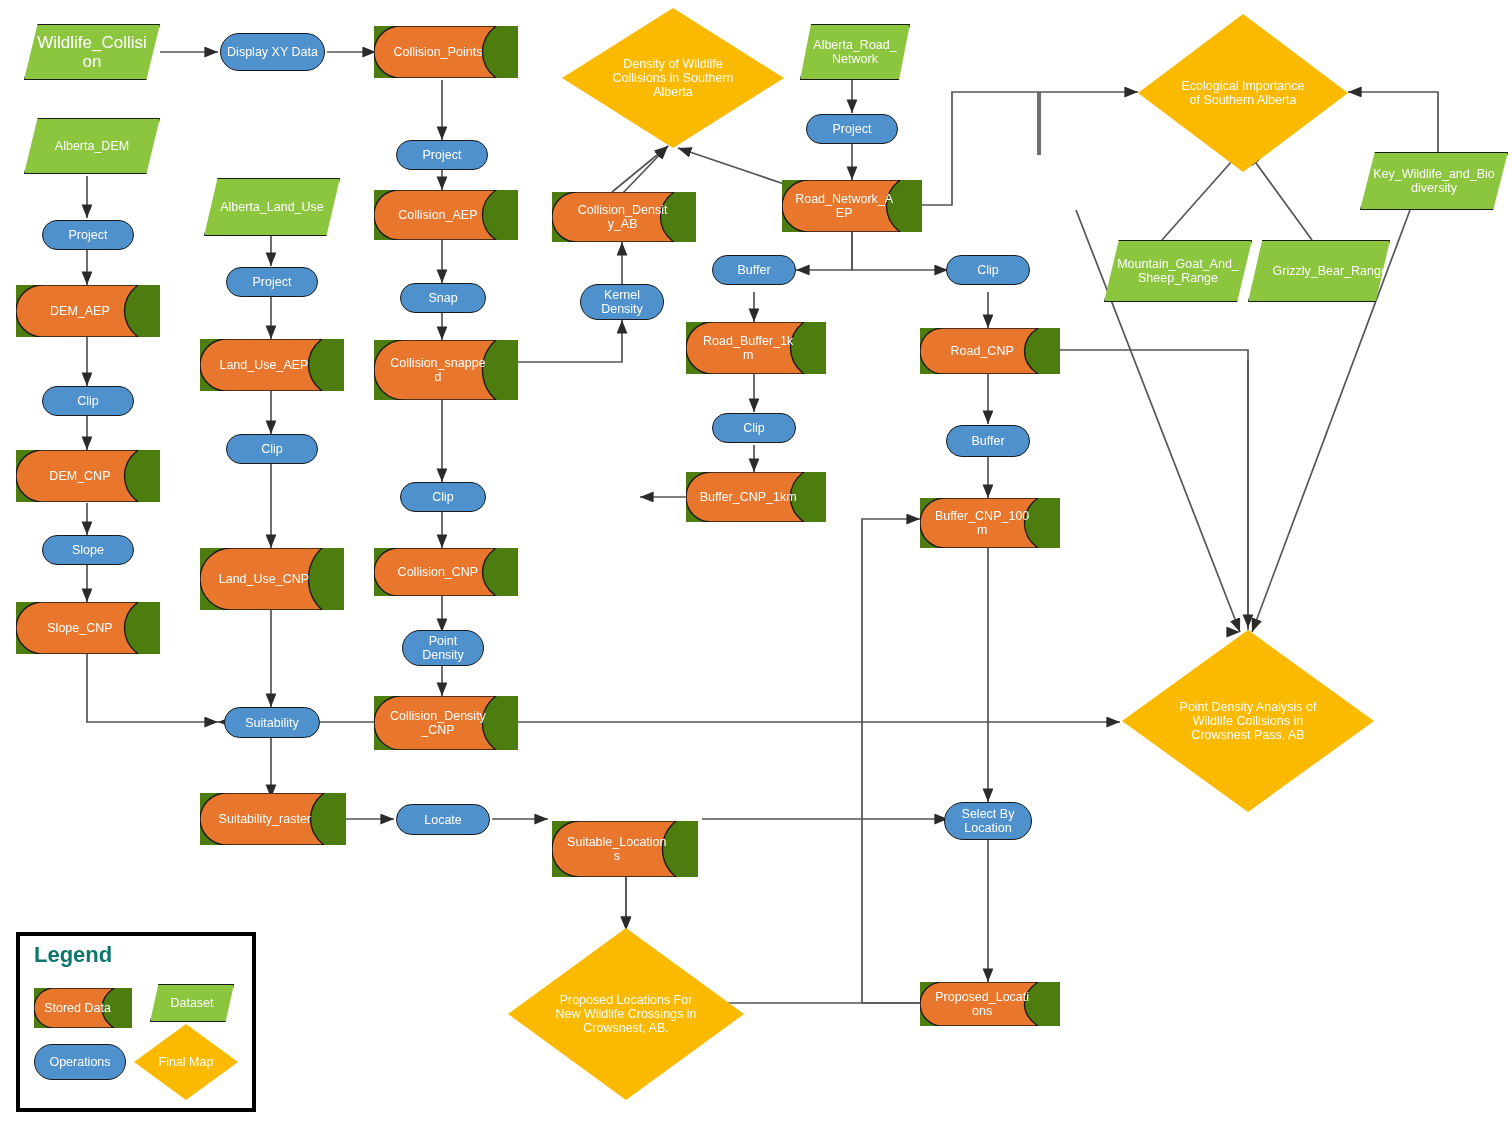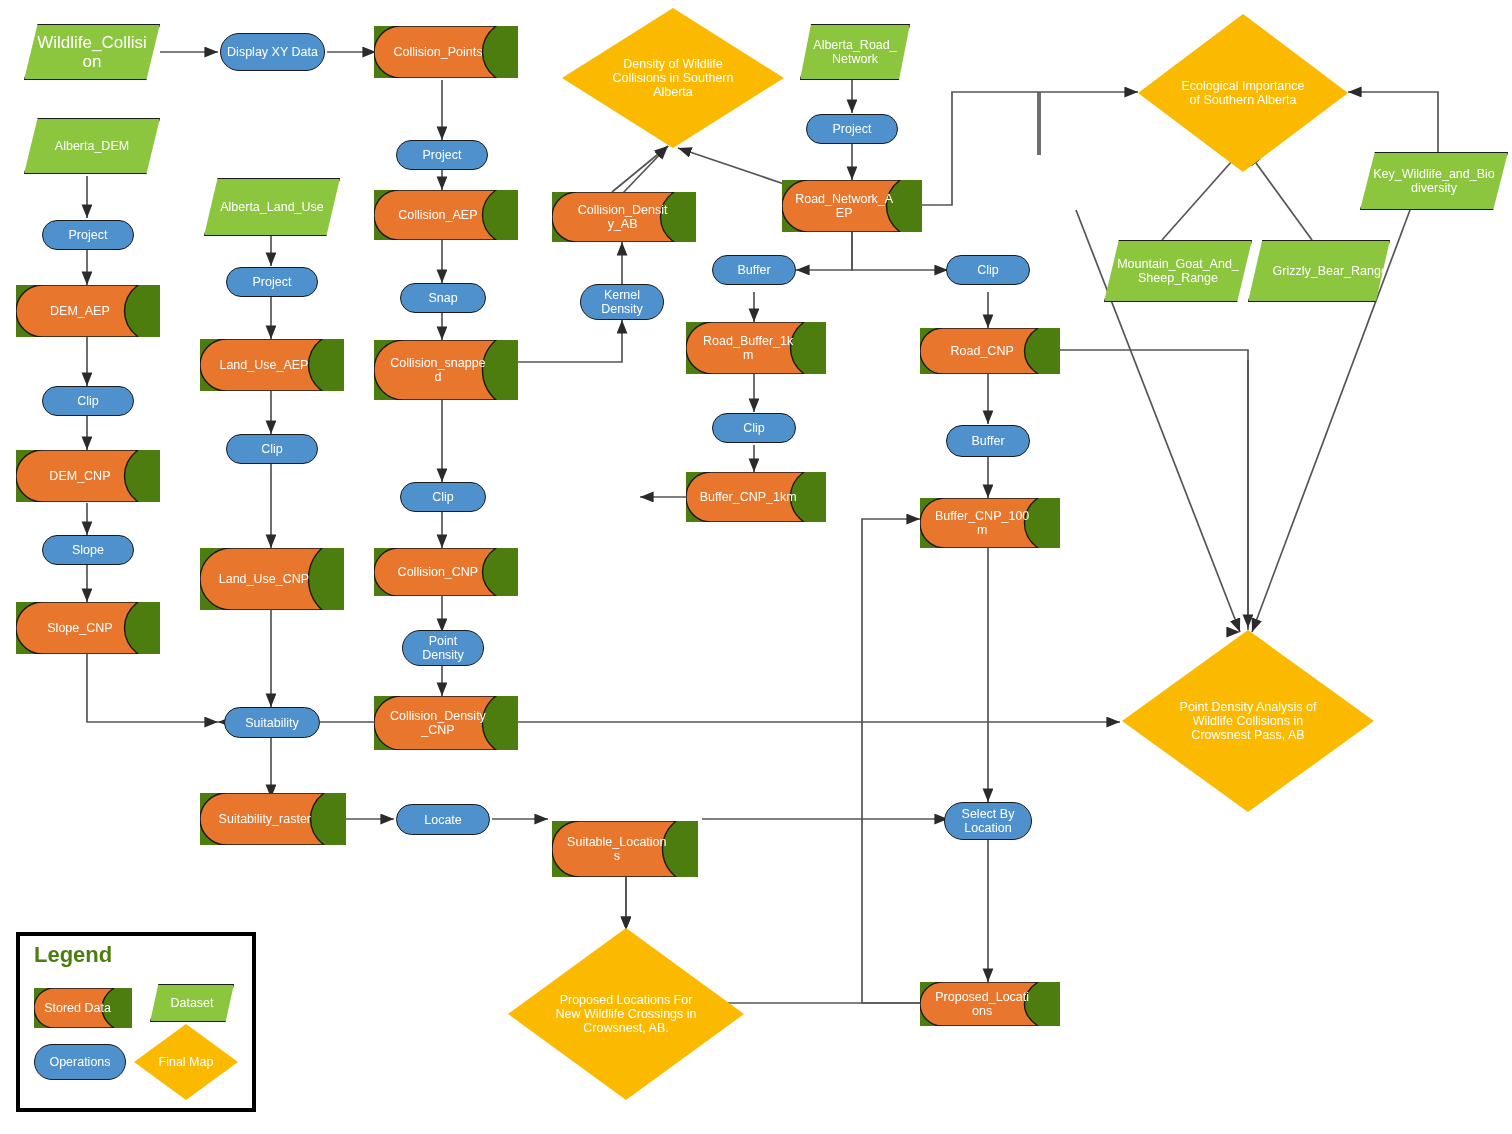--- a/index.html
+++ b/index.html
@@ -20,21 +20,21 @@
   
   .fm{background:#FBBA00;border:0;
       clip-path:polygon(50% 0,100% 50%,50% 100%,0 50%);}
   .fm span{width:62%;}
   
   .sd{background:#4d7c0f;border:0;}
   .sd span{position:relative;z-index:3;width:70%;transform:translateX(-8%);}
   .sdsvg{position:absolute;left:0;top:0;width:100%;height:100%;z-index:1;}
 
   .legendbox{position:absolute;border:4px solid #000;background:#fff;}
-  .legendtitle{position:absolute;font-weight:bold;color:#4d7c0f;}
+  .legendtitle{position:absolute;font-weight:bold;color:#0f766e;}
 </style>
 </head>
 <body>
 
 <div id="canvas">
 
   <svg class="edges" viewBox="0 0 1512 1134">
     <defs>
       <marker id="ah" markerWidth="9" markerHeight="9" refX="8" refY="3.2" orient="auto" markerUnits="strokeWidth">
         <path d="M0,0 L8,3.2 L0,6.4 z" fill="#2b2b2b"></path>

